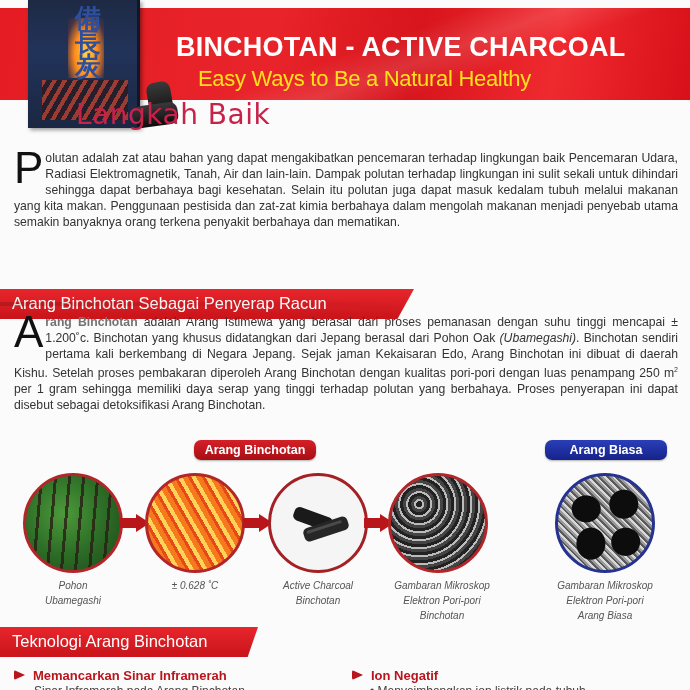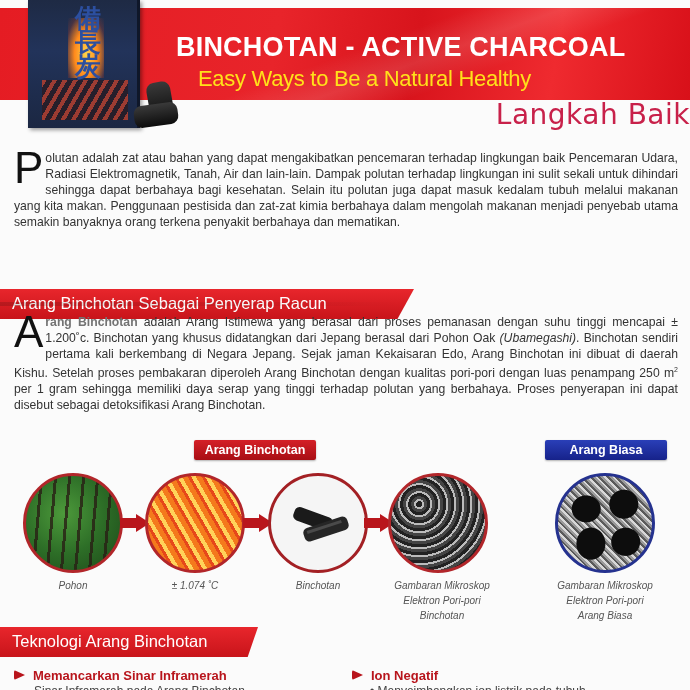--- a/index.html
+++ b/index.html
@@ -21,40 +21,40 @@
     border-right: 3px solid #0f1729; box-shadow: 2px 2px 4px rgba(0,0,0,0.4); }
   .product-flame { position: absolute; left: 40px; top: 18px; width: 36px; height: 60px;
     background: radial-gradient(ellipse at 50% 60%, #ffd34a 0%, #ff8a1c 45%, rgba(230,70,20,0.2) 80%, transparent 100%); }
   .product-fire { position: absolute; left: 14px; top: 80px; width: 86px; height: 40px;
     background: repeating-linear-gradient(120deg, #c7412a 0 4px, #2a1a20 4px 9px); opacity: 0.75; }
   .product-kanji { position: absolute; left: 46px; top: 6px; width: 28px; font-size: 26px; line-height: 24px;
     color: #2c4fa0; font-family: "DejaVu Serif", serif; font-weight: bold; text-align: center; }
   .charcoal-sticks { position: absolute; left: 132px; top: 82px; width: 46px; height: 48px; }
   .stick { position: absolute; background: linear-gradient(180deg, #3a3a3a, #0c0c0c); border-radius: 8px; }
 
-  .subtitle { position: absolute; left: 0; width: 690px; top: 98px; text-align: right; font-size: 28px;
-    color: #c8214a; font-family: "DejaVu Sans", sans-serif; letter-spacing: 0.5px; padding-left: 44px; }
+  .subtitle { position: absolute; left: 0; width: 690px; top: 98px; text-align: left; font-size: 28px;
+    color: #c8214a; font-family: "DejaVu Sans", sans-serif; letter-spacing: 0.5px; padding-left: 76px; }
 
   
   .para { position: absolute; left: 14px; width: 664px; font-size: 12.2px; line-height: 16px; text-align: justify; color: #333; }
   .dropcap { float: left; font-size: 44px; line-height: 34px; margin-right: 2px; margin-top: 1px; font-family: "Liberation Sans", sans-serif; color: #111; }
   .p1 { top: 150px; }
   .p2 { top: 314px; }
   .bold { font-weight: bold; color: #737373; }
   .italic { font-style: italic; }
 
   
   .ribbon { position: absolute; left: 0; height: 30px; background: linear-gradient(180deg, #e8262c 0%, #c8141a 100%);
     clip-path: polygon(0 0, 100% 0, 96% 100%, 0 100%); color: #fff; font-size: 16.5px; padding: 5px 0 0 12px; white-space: nowrap; }
   .ribbon.r1 { top: 289px; width: 414px; }
   .ribbon.r2 { top: 627px; width: 258px; }
   .ribbon-shadow { position: absolute; left: 0; height: 4px; background: linear-gradient(90deg, rgba(0,0,0,0.15), rgba(0,0,0,0)); }
 
   
-  .pill { position: absolute; top: 440px; height: 20px; border-radius: 2px; color: #fff; font-weight: bold; font-size: 12.5px;
+  .pill { position: absolute; top: 440px; height: 20px; border-radius: 7px; color: #fff; font-weight: bold; font-size: 12.5px;
     text-align: center; line-height: 20px; box-shadow: 0 1px 2px rgba(0,0,0,0.3); }
   .pill-red { left: 194px; width: 122px; background: linear-gradient(180deg, #d42027, #a80e14); }
   .pill-blue { left: 545px; width: 122px; background: linear-gradient(180deg, #2a3fb8, #16228a); }
 
   
   .circle { position: absolute; top: 473px; width: 100px; height: 100px; border-radius: 50%; overflow: hidden;
     border: 3px solid #b2262a; }
   .c1 { left: 23px; background:
     repeating-linear-gradient(95deg, rgba(40,30,20,0.8) 0 3px, transparent 3px 14px),
     radial-gradient(circle at 40% 40%, #4d9a3b 0%, #2d6e27 50%, #1d4719 100%); }
@@ -141,25 +141,27 @@
 </div>
 <div class="arrow" style="left:364px;width:30px;">
   <div class="shaft" style="width:18px;"></div>
     <div class="head" style="left:16px;"></div>
 </div>
 <div class="circle c4"></div>
 <div class="circle c5"></div>
 
 <div class="caption" style="left:3px;">
   <div>Pohon</div>
+  <div>Ubamegashi</div>
 </div>
 <div class="caption" style="left:125px;">
-  <div>± 1.074 ˚C</div>
+  <div>± 0.628 ˚C</div>
 </div>
 <div class="caption" style="left:248px;">
+  <div>Active Charcoal</div>
   <div>Binchotan</div>
 </div>
 <div class="caption" style="left:372px;">
   <div>Gambaran Mikroskop</div>
   <div>Elektron Pori-pori</div>
   <div>Binchotan</div>
 </div>
 <div class="caption" style="left:535px;">
   <div>Gambaran Mikroskop</div>
   <div>Elektron Pori-pori</div>

